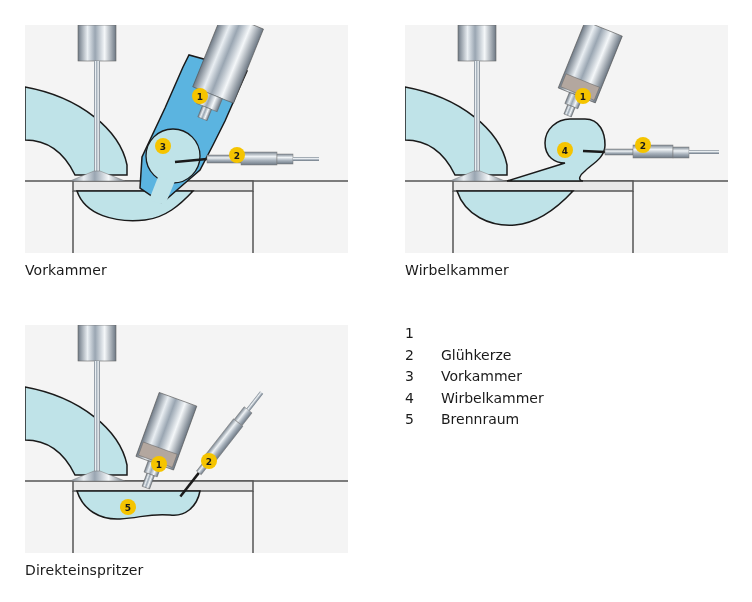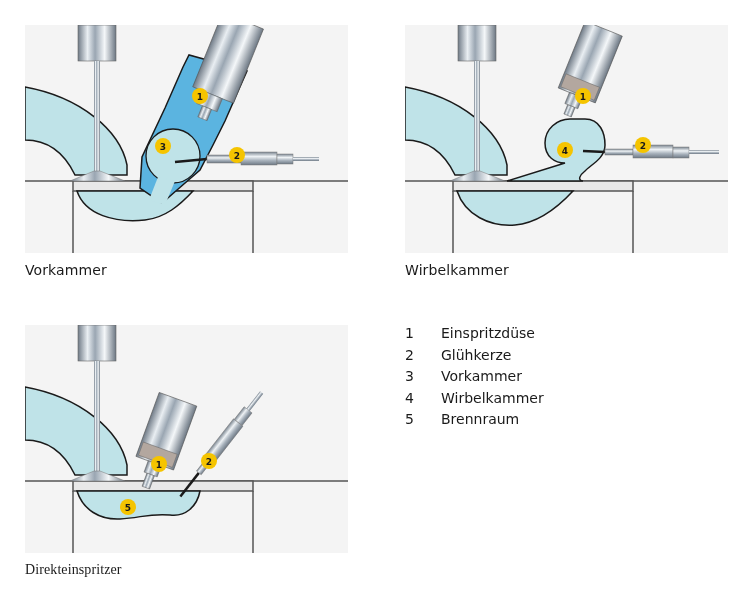--- a/index.html
+++ b/index.html
@@ -166,26 +166,25 @@
     <g>
       <circle cx="184" cy="136" r="8" fill="#f5c400"></circle>
       <text class="badge-text" x="184" y="139.5" text-anchor="middle">2</text>
     </g>
     <g>
       <circle cx="103" cy="182" r="8" fill="#f5c400"></circle>
       <text class="badge-text" x="103" y="185.5" text-anchor="middle">5</text>
     </g>
   </svg>
 </div>
-<div class="caption" style="left:25px; top:562px;font-family:Liberation Serif, serif;">Direkteinspritzer</div>
+<div class="caption" style="left:25px; top:562px;">Direkteinspritzer</div>
 
 <div class="legend">
   <div class="legend-row">
     <span class="legend-num">1</span>
-    <span>Einspritzdüse</span>
   </div>
   <div class="legend-row">
     <span class="legend-num">2</span>
     <span>Glühkerze</span>
   </div>
   <div class="legend-row">
     <span class="legend-num">3</span>
     <span>Vorkammer</span>
   </div>
   <div class="legend-row">

